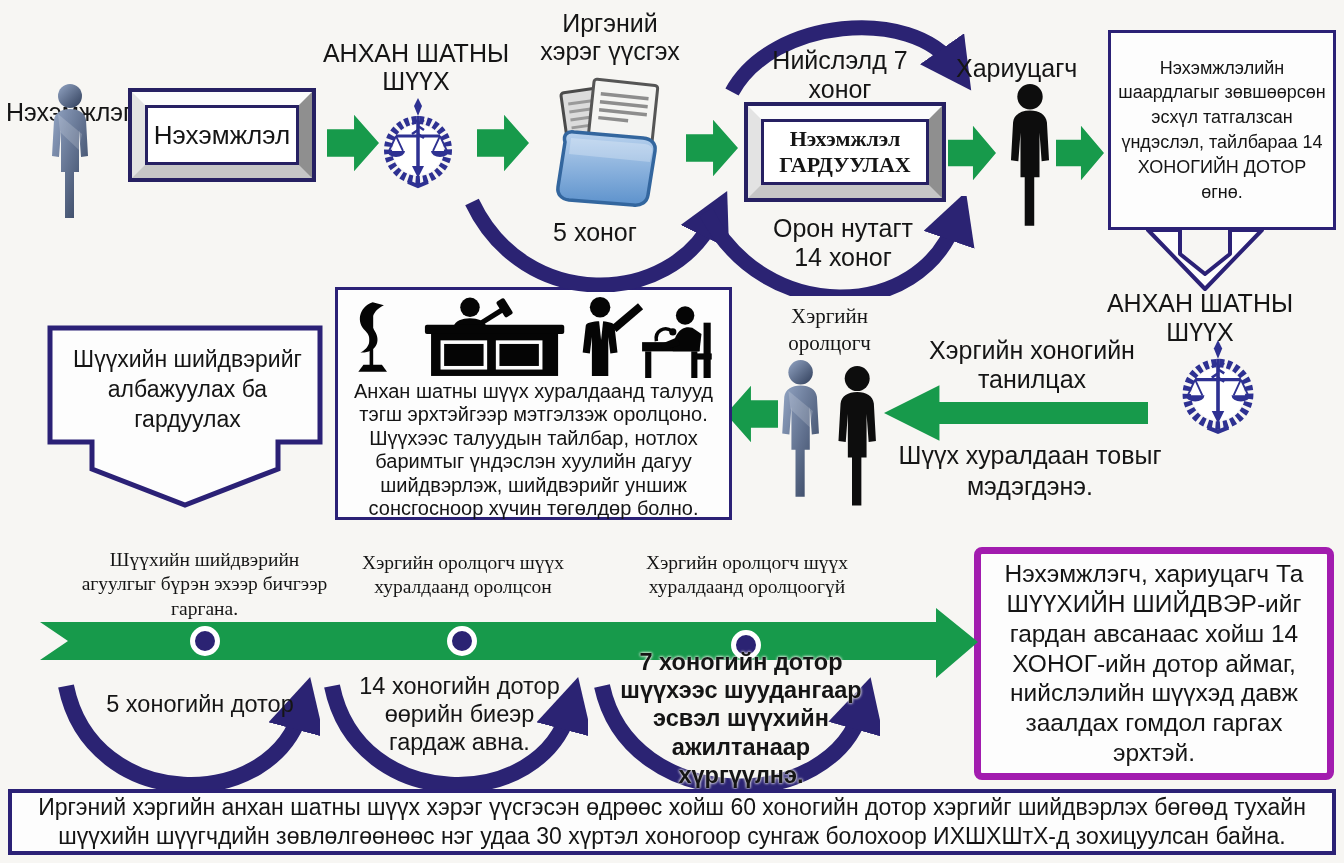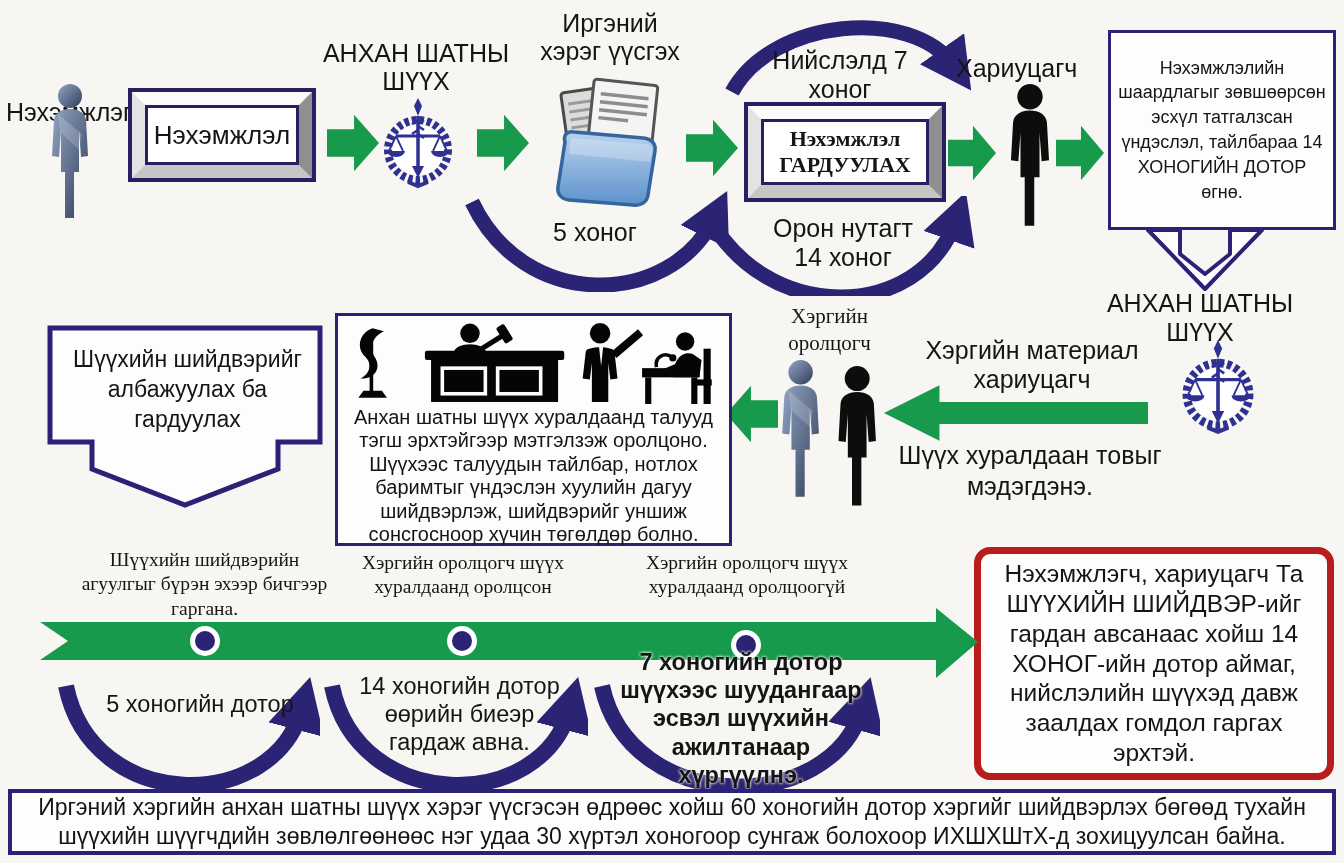--- a/index.html
+++ b/index.html
@@ -16,21 +16,21 @@
   .garrow-long-left{background:#179a4b;clip-path:polygon(0 50%,21% 2%,21% 31%,100% 31%,100% 69%,21% 69%,21% 98%);}
 
   
   .box3d{border:4px solid #262062;background:#fff;box-sizing:border-box;}
   .bevel{width:100%;height:100%;border:13px solid;border-color:#fbfbfb #8f8f8f #c6c6c6 #e3e3e3;box-sizing:border-box;}
   .core{width:100%;height:100%;border:3px solid #262062;box-sizing:border-box;display:flex;
         flex-direction:column;align-items:center;justify-content:center;background:#fff;}
 
   .outlinebox{border:3px solid #2b2176;background:#fdfdfd;box-sizing:border-box;
               display:flex;align-items:center;justify-content:center;}
-  .thickbox{border:7px solid #b91c1c;border-radius:16px;background:#fdfdfd;box-sizing:border-box;
+  .thickbox{border:7px solid #a21caf;border-radius:8px;background:#fdfdfd;box-sizing:border-box;
             display:flex;align-items:center;justify-content:center;}
 
   .tdot{width:20px;height:20px;border-radius:50%;background:#2b2373;border:5px solid #fff;z-index:4;}
   .navy-arc{z-index:2;}
   .toptext{z-index:5;text-align:center;}
   svg{display:block;}
 </style>
 </head>
 <body>
 
@@ -159,21 +159,21 @@
     <polygon points="40,82 34,70 46,70" fill="#2e3192"></polygon>
     <path d="M40,24 L34,28 M40,30 L46,34 M40,34 L34,38 M40,28 L46,24 M40,38 L46,42" stroke="#2e3192" stroke-width="2.5"></path>
     <line x1="18" y1="40" x2="62" y2="40" stroke="#2e3192" stroke-width="3"></line>
     <path d="M18,40 L11,55 M18,40 L25,55" stroke="#2e3192" stroke-width="1.8"></path>
     <path d="M9,55 A9,6 0 0 0 27,55 Z" fill="#2e3192"></path>
     <path d="M62,40 L55,55 M62,40 L69,55" stroke="#2e3192" stroke-width="1.8"></path>
     <path d="M53,55 A9,6 0 0 0 71,55 Z" fill="#2e3192"></path>
     <path d="M30,86 L40,90 L50,86" stroke="#2e3192" stroke-width="4" fill="none"></path>
   </svg>
 
-  <div class="abs sans ctr" style="left:908px;top:336px;width:248px;font-size:25px;line-height:1.15;">Хэргийн материал хариуцагч</div>
+  <div class="abs sans ctr" style="left:908px;top:336px;width:248px;font-size:25px;line-height:1.15;">Хэргийн хоногийн танилцах</div>
 
   <div class="abs garrow-long-left" style="left:884px;top:384px;width:264px;height:58px;"></div>
 
   <div class="abs sans ctr" style="left:896px;top:440px;width:268px;font-size:25px;line-height:1.25;">Шүүх хуралдаан товыг мэдэгдэнэ.</div>
 
   <div class="abs serif ctr" style="left:762px;top:303px;width:135px;font-size:21px;line-height:1.3;">Хэргийн оролцогч</div>
 
   <svg class="abs" style="left:768px;top:356px" width="122" height="152" viewBox="0 0 122 152">
     <g transform="translate(2,2) scale(1.02)">
       <circle cx="30" cy="14" r="12" fill="url(#bluep)"></circle>
@@ -181,21 +181,21 @@
       <path d="M18,32 L42,52 L39,68 L20,50 Z" fill="#ffffff" opacity="0.18"></path>
     </g>
     <g transform="translate(58,8) scale(1.04)">
       <circle cx="30" cy="14" r="12" fill="#0d0d0d"></circle>
       <path d="M30,27 C39,27 45,31 46,38 L48,74 L41,75 L39,48 L39,90 L34,90 L34,136 L25,136 L25,90 L21,90 L21,48 L19,75 L12,74 L14,38 C15,31 21,27 30,27 Z" fill="#0d0d0d"></path>
     </g>
   </svg>
 
   <div class="abs garrow-left" style="left:726px;top:384px;width:52px;height:60px;"></div>
 
-  <div class="abs" style="left:335px;top:313px;width:397px;height:233px;border:3px solid #2b2176;background:#fdfdfd;box-sizing:border-box;">
+  <div class="abs" style="left:335px;top:287px;width:397px;height:233px;border:3px solid #2b2176;background:#fdfdfd;box-sizing:border-box;">
     <svg width="391" height="84" viewBox="0 0 380 82" style="margin-top:4px;">
       <g fill="#050505">
         <rect x="30" y="14" width="3.5" height="60"></rect>
         <path d="M19,76 L47,76 L42,69 L24,69 Z"></path>
         <path d="M33,8 C19,13 17,28 26,36 C33,43 30,53 21,57 C35,58 42,47 35,36 C29,27 33,16 44,11 Z"></path>
         <circle cx="128" cy="13" r="9.5"></circle>
         <path d="M112,32 C114,21 142,21 144,32 Z"></path>
         <g transform="rotate(-32 150 22)">
             <rect x="138" y="19" width="26" height="5"></rect>
             <rect x="160" y="12" width="9" height="18" rx="2"></rect>

